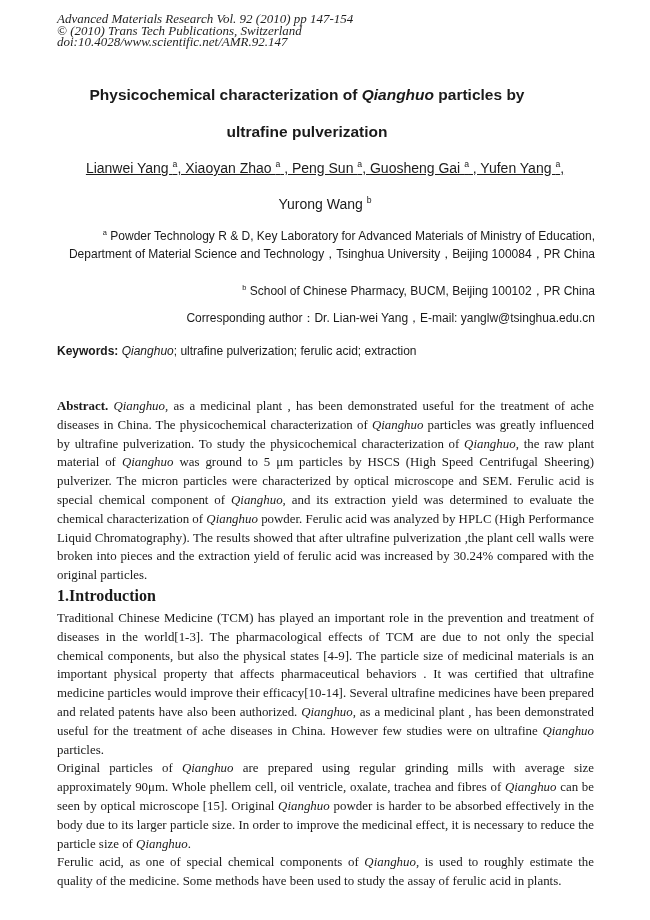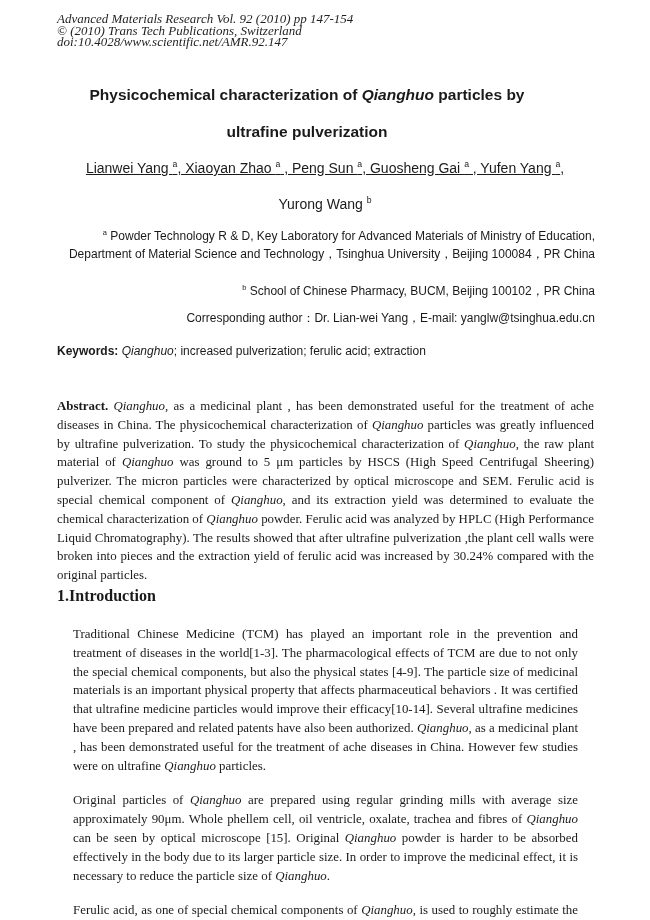--- a/index.html
+++ b/index.html
@@ -74,21 +74,21 @@
   .abstract-paragraph { top: 397px; }
 
   .section-heading {
     left: 57px; width: 537px;
     font-family: "Liberation Serif", serif;
     font-weight: bold;
     font-size: 16px;
     top: 587px;
   }
   .introduction-body { top: 609px; }
-  .introduction-body p { margin: 16px; }
+  .introduction-body p { margin: 0; }
 
   sup.rich-sup {
     font-size: 0.62em;
     line-height: 0;
     vertical-align: super;
   }
 </style>
 </head>
 <body>
 
@@ -103,21 +103,21 @@
   <div class="abs paper-title title-line-1"><span>Physicochemical characterization of </span><span style="font-style: italic;">Qianghuo</span><span> particles by</span></div>
   <div class="abs paper-title title-line-2"><span>ultrafine pulverization</span></div>
 
   <div class="abs authors-line authors-line-1"><span>Lianwei Yang </span><sup class="rich-sup">a</sup><span>, Xiaoyan Zhao </span><sup class="rich-sup">a</sup><span> , Peng Sun </span><sup class="rich-sup">a</sup><span>, Guosheng Gai </span><sup class="rich-sup">a</sup><span> , Yufen Yang </span><sup class="rich-sup">a</sup><span>,</span></div>
   <div class="abs authors-line authors-line-2"><span>Yurong Wang </span><sup class="rich-sup">b</sup></div>
 
   <div class="abs affiliation affiliation-a"><sup class="rich-sup">a</sup><span> Powder Technology R &amp; D, Key Laboratory for Advanced Materials of Ministry of Education, Department of Material Science and Technology，Tsinghua University，Beijing 100084，PR China</span></div>
   <div class="abs affiliation affiliation-b"><sup class="rich-sup">b</sup><span> School of Chinese Pharmacy, BUCM, Beijing 100102，PR China</span></div>
   <div class="abs affiliation corresponding-author"><span>Corresponding author：Dr. Lian-wei Yang，E-mail: yanglw@tsinghua.edu.cn</span></div>
 
-  <div class="abs keywords-line"><span style="font-weight: bold;">Keywords: </span><span style="font-style: italic;">Qianghuo</span><span>; increased pulverization; ferulic acid; extraction</span></div>
+  <div class="abs keywords-line"><span style="font-weight: bold;">Keywords: </span><span style="font-style: italic;">Qianghuo</span><span>; ultrafine pulverization; ferulic acid; extraction</span></div>
 
   <div class="abs body-text abstract-paragraph"><span style="font-weight: bold;">Abstract. </span><span style="font-style: italic;">Qianghuo</span><span>, as a medicinal plant , has been demonstrated useful for the treatment of ache diseases in China. The physicochemical characterization of </span><span style="font-style: italic;">Qianghuo</span><span> particles was greatly influenced by ultrafine pulverization. To study the physicochemical characterization of </span><span style="font-style: italic;">Qianghuo</span><span>, the raw plant material of </span><span style="font-style: italic;">Qianghuo</span><span> was ground to 5 μm particles by HSCS (High Speed Centrifugal Sheering) pulverizer. The micron particles were characterized by optical microscope and SEM. Ferulic acid is special chemical component of </span><span style="font-style: italic;">Qianghuo</span><span>, and its extraction yield was determined to evaluate the chemical characterization of </span><span style="font-style: italic;">Qianghuo</span><span> powder. Ferulic acid was analyzed by HPLC (High Performance Liquid Chromatography). The results showed that after ultrafine pulverization ,the plant cell walls were broken into pieces and the extraction yield of ferulic acid was increased by 30.24% compared with the original particles.</span></div>
 
   <div class="abs section-heading">1.Introduction</div>
 
   <div class="abs body-text introduction-body">
     <p><span>Traditional Chinese Medicine (TCM) has played an important role in the prevention and treatment of diseases in the world[1-3]. The pharmacological effects of TCM are due to not only the special chemical components, but also the physical states [4-9]. The particle size of medicinal materials is an important physical property that affects pharmaceutical behaviors . It was certified that ultrafine medicine particles would improve their efficacy[10-14]. Several ultrafine medicines have been prepared and related patents have also been authorized. </span><span style="font-style: italic;">Qianghuo</span><span>, as a medicinal plant , has been demonstrated useful for the treatment of ache diseases in China. However few studies were on ultrafine </span><span style="font-style: italic;">Qianghuo</span><span> particles.</span></p>
     <p><span>Original particles of </span><span style="font-style: italic;">Qianghuo</span><span> are prepared using regular grinding mills with average size approximately 90μm. Whole phellem cell, oil ventricle, oxalate, trachea and fibres of </span><span style="font-style: italic;">Qianghuo</span><span> can be seen by optical microscope [15]. Original </span><span style="font-style: italic;">Qianghuo</span><span> powder is harder to be absorbed effectively in the body due to its larger particle size. In order to improve the medicinal effect, it is necessary to reduce the particle size of </span><span style="font-style: italic;">Qianghuo</span><span>.</span></p>
     <p><span>Ferulic acid, as one of special chemical components of </span><span style="font-style: italic;">Qianghuo</span><span>, is used to roughly estimate the quality of the medicine. Some methods have been used to study the assay of ferulic acid in plants.</span></p>
   </div>

